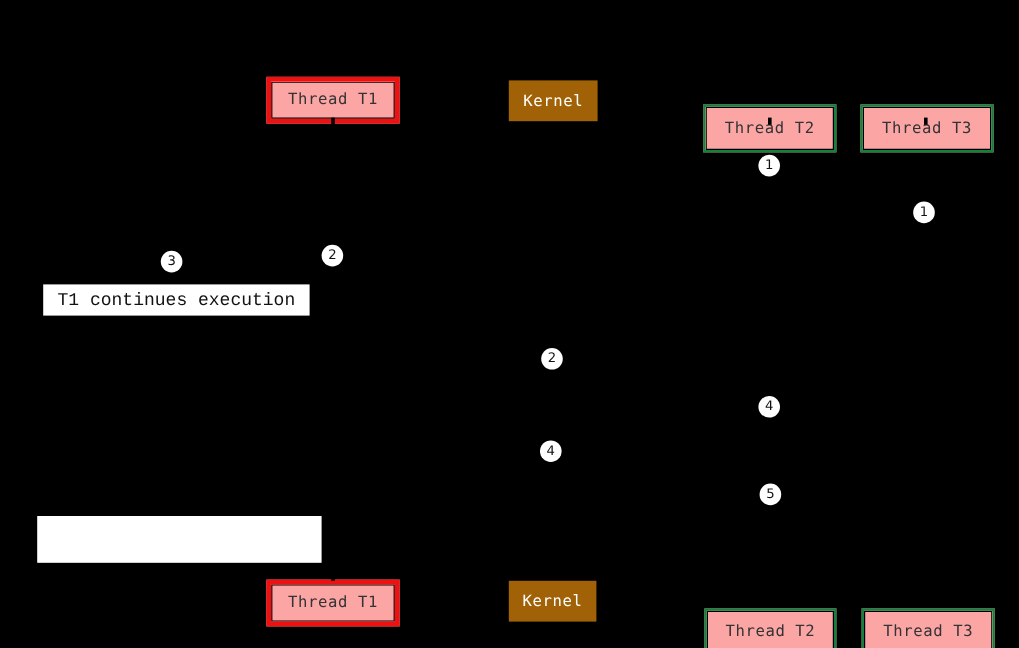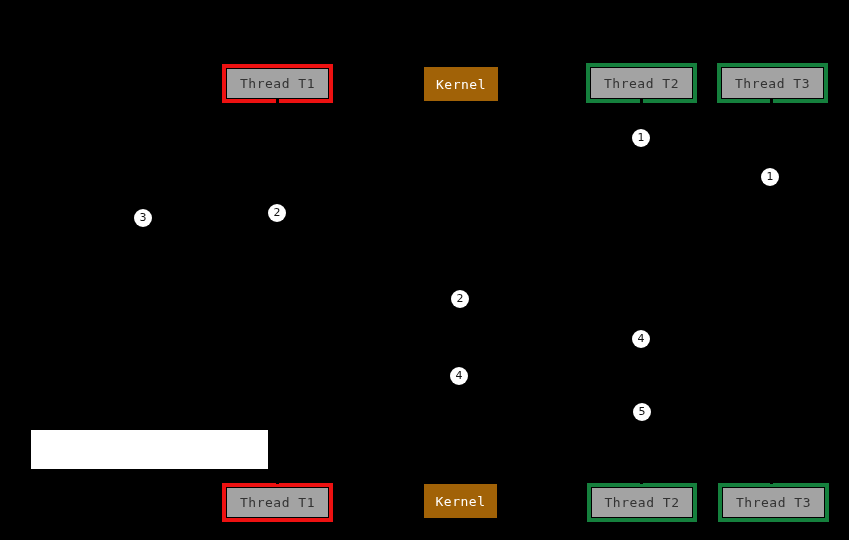--- a/index.html
+++ b/index.html
@@ -14,33 +14,34 @@
     background: #000000;
     overflow: hidden;
     font-family: "DejaVu Sans Mono", monospace;
   }
   .lane-box {
     position: absolute;
     box-sizing: border-box;
     display: flex;
     align-items: center;
     justify-content: center;
-    background: #a3a3a3;
+    background: #fca5a5;
     color: #333333;
     font-size: 13px;
     letter-spacing: 0.5px;
     white-space: nowrap;
   }
   .lane-red {
     border: 4px solid #ee1111;
     box-shadow: inset 0 0 0 1px #000000;
   }
   .lane-blue {
-    border: 4px solid #15803d;
+    border: 2px solid #15803d;
     box-shadow: inset 0 0 0 1px #000000;
+    margin-top: 24px;
   }
   .lane-kernel {
     background: #a16207;
     color: #ffffff;
     border: none;
   }
   .marker {
     position: absolute;
     width: 18px;
     height: 18px;
@@ -122,20 +123,23 @@
     <span>Thread T3</span>
   </div>
 
   <div class="tick" style="left:276px; top:98px;"></div>
   <div class="tick" style="left:640px; top:98px;"></div>
   <div class="tick" style="left:770px; top:98px;"></div>
   <div class="tick" style="left:276px; top:478px;"></div>
   <div class="tick" style="left:640px; top:478px;"></div>
   <div class="tick" style="left:770px; top:478px;"></div>
 
+  <div class="note-box">
+    <span>T1 continues execution</span>
+  </div>
 
   <div class="blank-rect"></div>
 
   <div>
       <div class="marker" style="left: 632px; top: 129px;">1</div>
       <div class="marker" style="left: 761px; top: 168px;">1</div>
       <div class="marker" style="left: 134px; top: 209px;">3</div>
       <div class="marker" style="left: 268px; top: 204px;">2</div>
       <div class="marker" style="left: 451px; top: 290px;">2</div>
       <div class="marker" style="left: 632px; top: 330px;">4</div>

